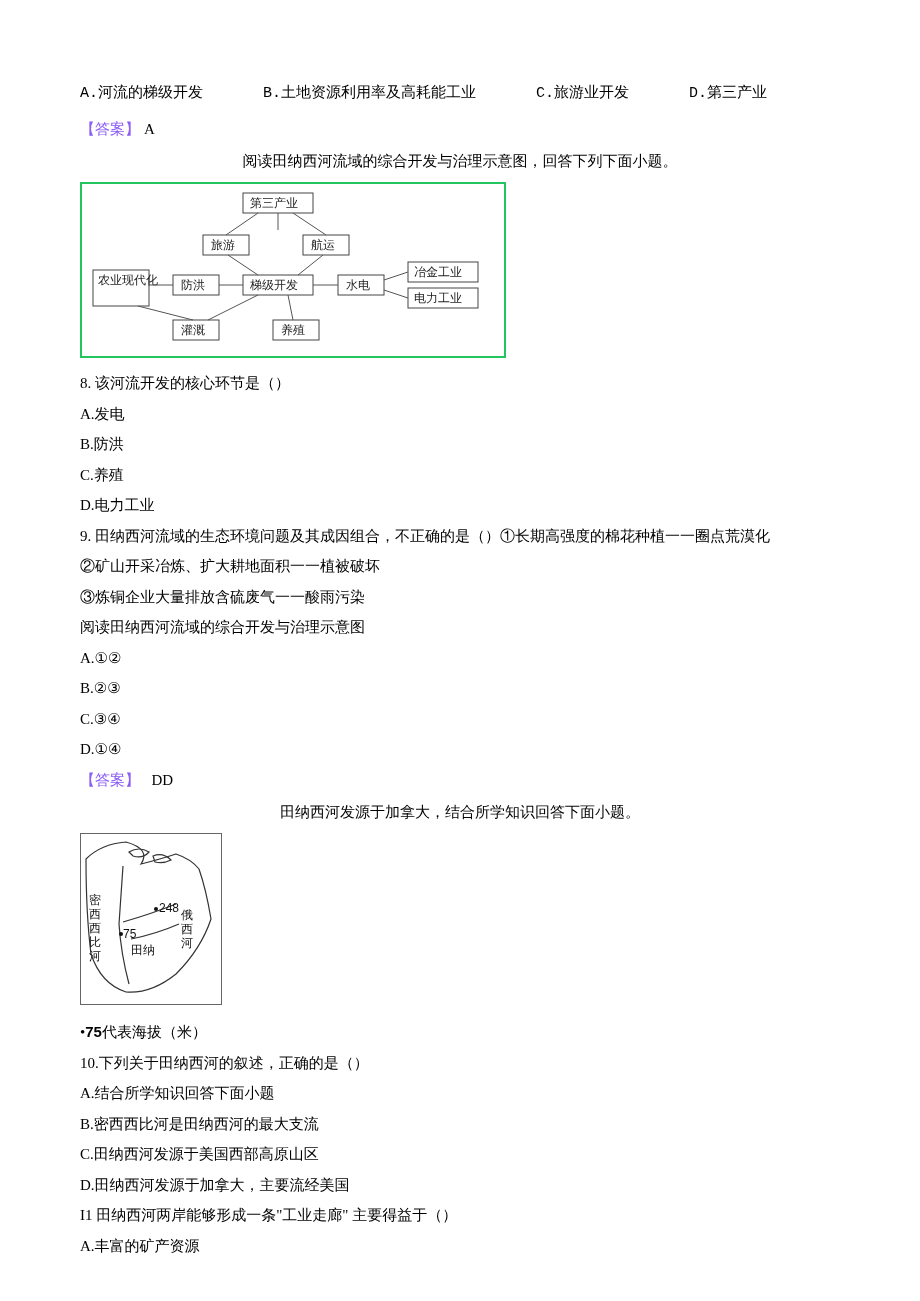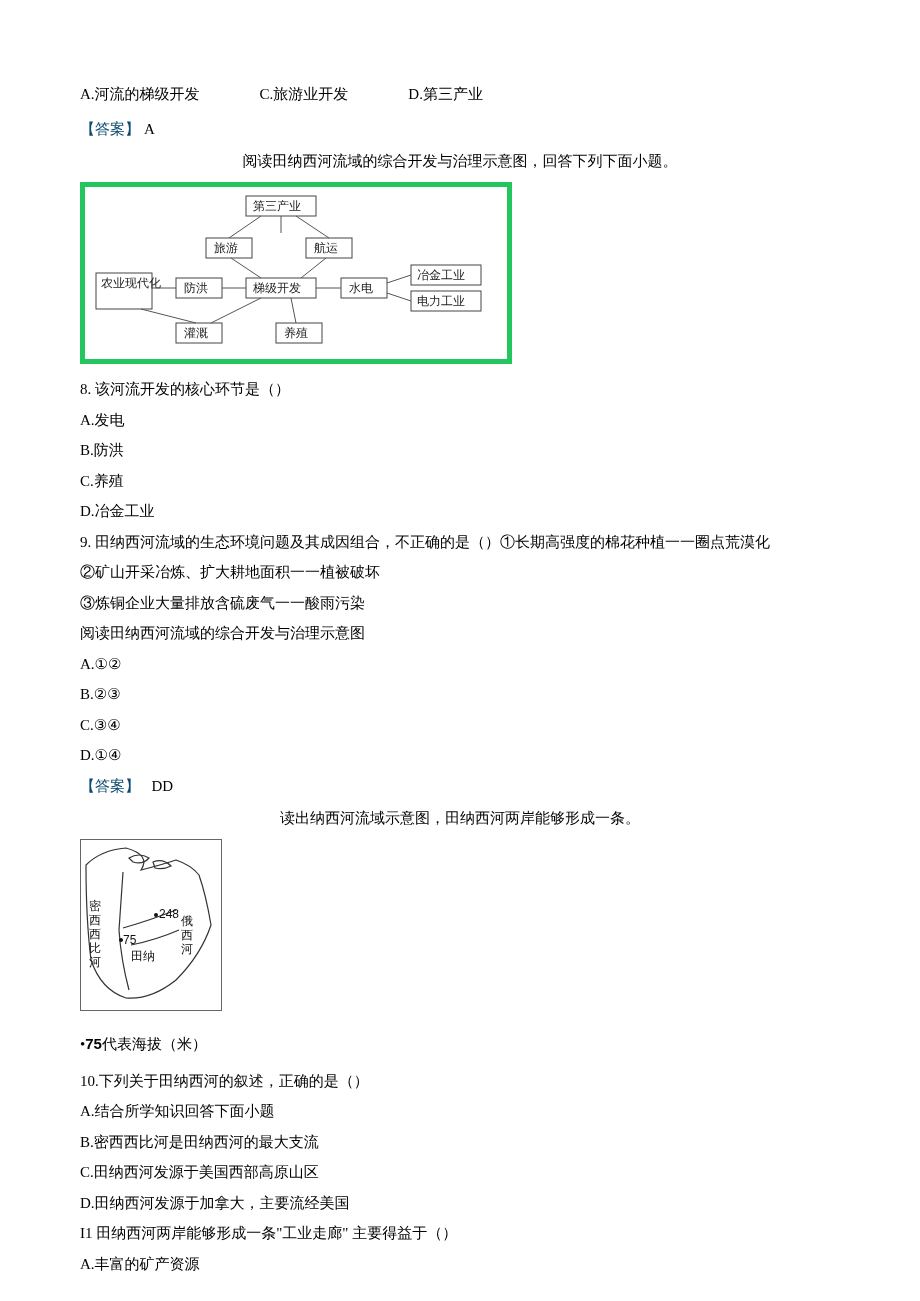--- a/index.html
+++ b/index.html
@@ -13,74 +13,76 @@
       line-height: 1.9;
       color: #000;
       background: #fff;
       padding: 80px 80px 40px 80px;
       width: 920px;
     }
     .options-row {
       display: flex;
       gap: 60px;
       margin-bottom: 6px;
+      font-family: Liberation Mono, monospace;
     }
     .options-row span {
       white-space: nowrap;
     }
     .answer-label {
-      color: #0c4a6e;
+      color: #8b5cf6;
     }
     .answer-value {
       color: #000;
       margin-left: 4px;
     }
     .question-line {
       margin-bottom: 2px;
     }
     .section-intro {
       margin-bottom: 2px;
       text-align: center;
     }
     .diagram {
-      border: 5px solid #22c55e;
+      border: 2px solid #22c55e;
       padding: 6px;
       display: inline-block;
       margin: 4px 0 2px 0;
     }
     .diagram svg {
       display: block;
     }
     .map {
       border: 1px solid #666;
       display: inline-block;
       margin: 4px 0 2px 0;
     }
     .map svg {
       display: block;
     }
     .bold-note {
-      margin: 8px 0;
+      margin: 2px 0;
     }
     .bold-note b {
       font-family: Arial, sans-serif;
       font-weight: bold;
     }
     .block {
       margin-bottom: 4px;
     }
   </style>
 </head>
 <body>
 
 
 
 
 <div class="options-row">
   <span>A.河流的梯级开发</span>
+  <span>B.土地资源利用率及高耗能工业</span>
   <span>C.旅游业开发</span>
   <span>D.第三产业</span>
 </div>
 
 
 <div class="block">
   <span class="answer-label">【答案】</span><span class="answer-value">A</span>
 </div>
 
 
@@ -138,39 +140,39 @@
     <line class="arr" x1="200" y1="105" x2="205" y2="130"></line>
     <line class="arr" x1="105" y1="130" x2="50" y2="116"></line>
   </svg>
 </div>
 
 
 <div class="question-line">8. 该河流开发的核心环节是（）</div>
 <div class="question-line">A.发电</div>
 <div class="question-line">B.防洪</div>
 <div class="question-line">C.养殖</div>
-<div class="question-line">D.冶金工业</div>
+<div class="question-line">D.电力工业</div>
 
 
 <div class="question-line">9. 田纳西河流域的生态环境问题及其成因组合，不正确的是（）①长期高强度的棉花种植一一圈点荒漠化</div>
 <div class="question-line">②矿山开采冶炼、扩大耕地面积一一植被破坏</div>
 <div class="question-line">③炼铜企业大量排放含硫废气一一酸雨污染</div>
 <div class="question-line">阅读田纳西河流域的综合开发与治理示意图</div>
 <div class="question-line">A.①②</div>
 <div class="question-line">B.②③</div>
 <div class="question-line">C.③④</div>
 <div class="question-line">D.①④</div>
 
 
 <div class="block">
   <span class="answer-label">【答案】</span>&nbsp;&nbsp;<span class="answer-value">DD</span>
 </div>
 
 
-<div class="section-intro">读出纳西河流域示意图，田纳西河两岸能够形成一条。</div>
+<div class="section-intro">田纳西河发源于加拿大，结合所学知识回答下面小题。</div>
 
 
 <div class="map">
   <svg width="140" height="170">
     <style>
       .mline { stroke: #333; stroke-width: 1.2; fill: none; }
       .mtxt { font-family: SimSun, serif; font-size: 12px; fill: #111; }
       .mnum { font-family: Arial, sans-serif; font-size: 12px; fill: #111; }
     </style>
 

